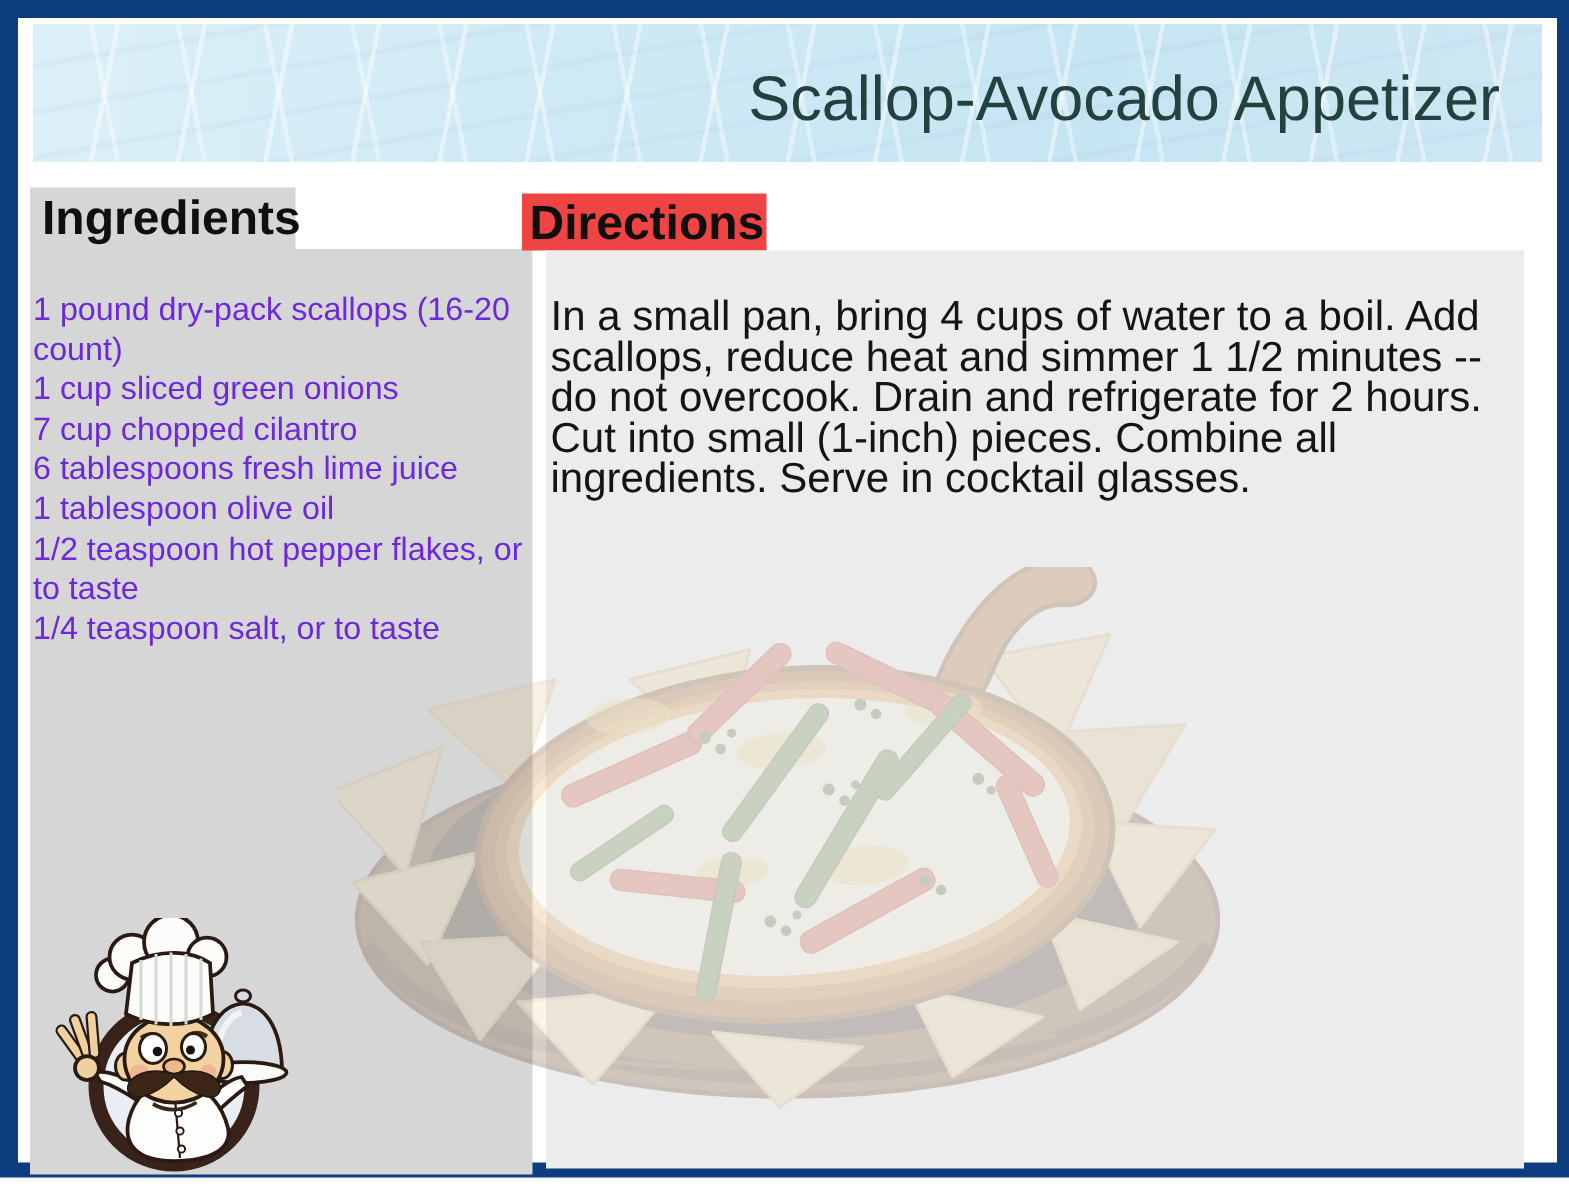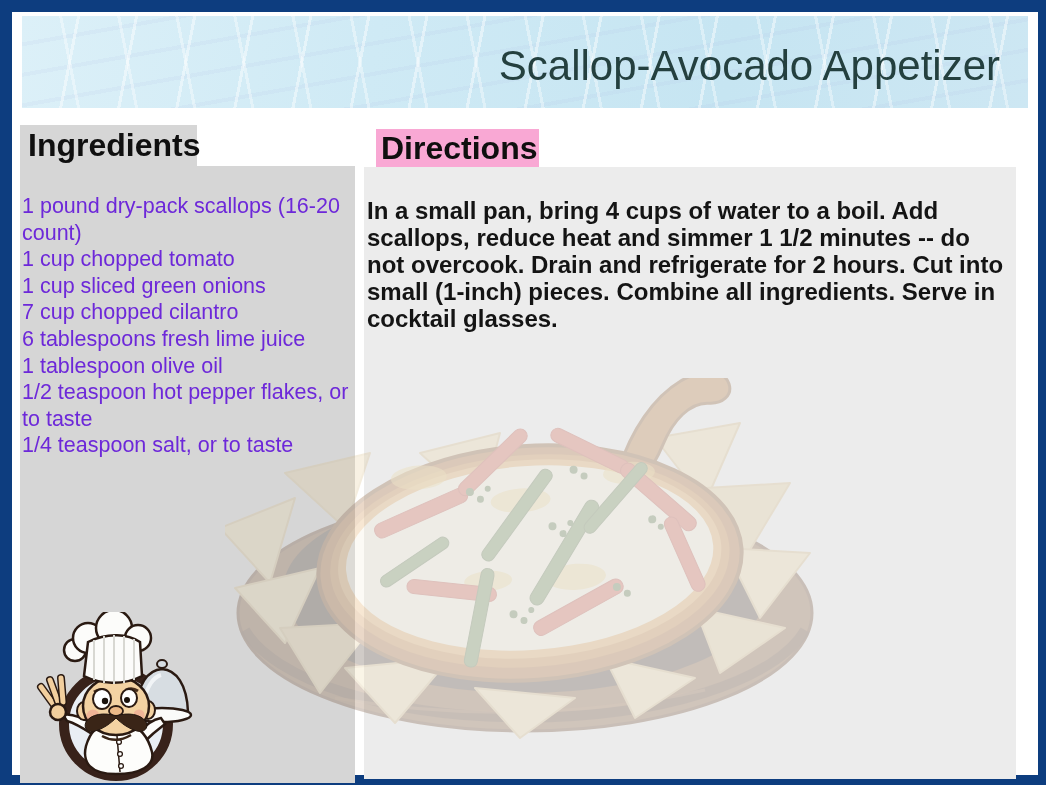--- a/index.html
+++ b/index.html
@@ -21,29 +21,29 @@
     display:flex; align-items:center; justify-content:flex-end;
     padding-right:28px; padding-top:8px;
   }
   .title-band h1 {
     font-size:42px; font-weight:400; color:#24403f; letter-spacing:0;
   }
 
   
   .heading-box { position:absolute; display:flex; align-items:center; font-size:32px; color:#0f0f0f;font-weight:bold; }
   .ing-heading-box { left:8px;  top:113px; width:177px; height:41px; background:#d6d6d6; padding-left:8px; }
-  .dir-heading-box { left:364px; top:117px; width:163px; height:38px; background:#f9a8d4; padding-left:5px; }
+  .dir-heading-box { left:336px; top:117px; width:163px; height:38px; background:#ef4444; padding-left:5px; }
 
   .ing-panel { position:absolute; left:8px;  top:154px; width:335px; height:617px; background:#d6d6d6; }
   .dir-panel { position:absolute; left:352px; top:155px; width:652px; height:612px; background:#ececec; }
 
   .ing-list { position:relative; z-index:2; padding:27px 0 0 2px; width:334px;
               font-size:21.5px; line-height:26.6px; color:#6d28d9; }
   .dir-text { position:relative; z-index:2; padding:30px 0 0 3px; width:648px;
-              font-size:24px; line-height:27px; color:#141414;font-weight:bold; }
+              font-size:28px; line-height:27px; color:#141414; }
 
   
   .dish-photo { position:absolute; left:213px; top:366px; width:590px; height:372px;
                 opacity:.24; z-index:1; }
 
   
   .chef { position:absolute; left:16px; top:600px; width:165px; height:172px; z-index:3; }
 </style>
 </head>
 <body>
@@ -54,21 +54,20 @@
     <header class="title-band">
       <h1>Scallop-Avocado Appetizer</h1>
     </header>
 
     <div class="heading-box ing-heading-box">
       <span>Ingredients</span>
     </div>
     <div class="ing-panel">
       <div class="ing-list">
         <div>1 pound dry-pack scallops (16-20 count)</div>
-        <div>1 cup chopped tomato</div>
         <div>1 cup sliced green onions</div>
         <div>7 cup chopped cilantro</div>
         <div>6 tablespoons fresh lime juice</div>
         <div>1 tablespoon olive oil</div>
         <div>1/2 teaspoon hot pepper flakes, or to taste</div>
         <div>1/4 teaspoon salt, or to taste</div>
       </div>
     </div>
 
     <div class="heading-box dir-heading-box">

